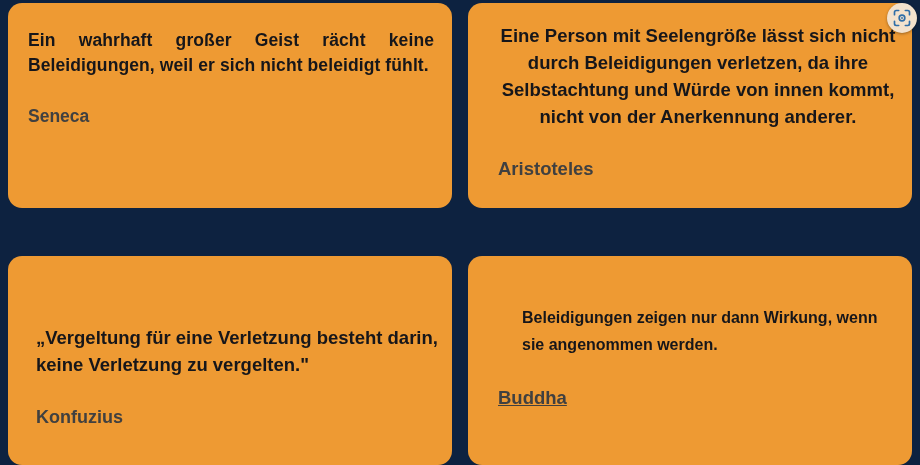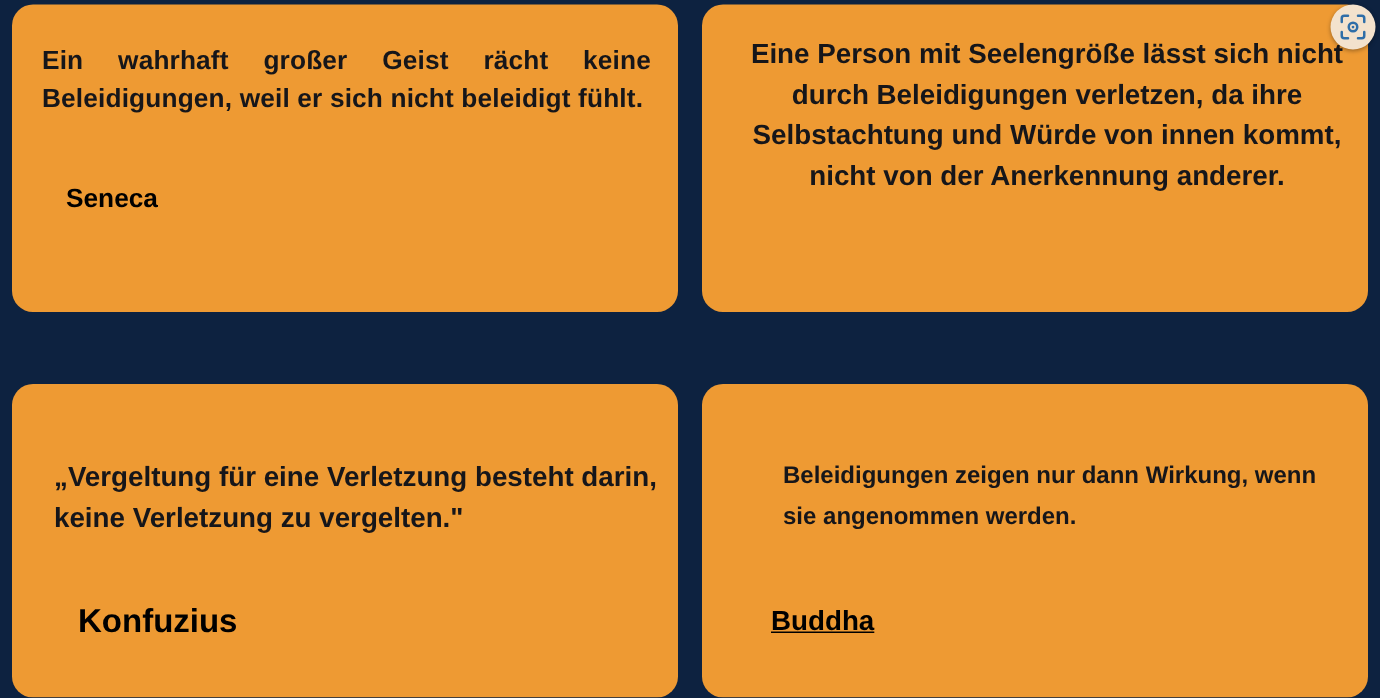--- a/index.html
+++ b/index.html
@@ -42,23 +42,23 @@
     padding: 22px 20px 0 20px;
   }
 
   .quote-text {
     color: #16161a;
     font-weight: bold;
     margin: 0;
   }
 
   .quote-author {
-    color: #000000;
+    color: #404040;
     font-weight: bold;
-    margin: 16px;
+    margin: 0;
     padding-top: 1.55em;
   }
 
   
   .card-1 .card-inner { padding-top: 25px; padding-left: 20px; padding-right: 18px; }
   .card-1 .quote-text {
     font-size: 17.5px;
     line-height: 25px;
     text-align: justify;
     letter-spacing: 0.1px;
@@ -76,28 +76,28 @@
     line-height: 27px;
     text-align: center;
   }
   .card-2 .quote-author {
     font-size: 18.5px;
     line-height: 27px;
     padding-top: 25px;
   }
 
   
-  .card-3 .card-inner { padding-top: 48px; padding-left: 28px; padding-right: 14px; }
+  .card-3 .card-inner { padding-top: 68px; padding-left: 28px; padding-right: 14px; }
   .card-3 .quote-text {
     font-size: 18.5px;
     line-height: 27px;
     text-align: left;
   }
   .card-3 .quote-author {
-    font-size: 22px;
+    font-size: 18px;
     line-height: 27px;
     padding-top: 26px;
   }
 
   
   .card-4 .card-inner { padding-top: 48px; padding-left: 30px; padding-right: 14px; }
   .card-4 .quote-text {
     font-size: 16px;
     line-height: 27px;
     text-align: left;
@@ -135,20 +135,21 @@
   <div class="quote-card card-1">
     <div class="card-inner">
       <p class="quote-text">Ein wahrhaft großer Geist rächt keine Beleidigungen, weil er sich nicht beleidigt fühlt.</p>
       <p class="quote-author">Seneca</p>
     </div>
   </div>
 
   <div class="quote-card card-2">
     <div class="card-inner">
       <p class="quote-text">Eine Person mit Seelengröße lässt sich nicht durch Beleidigungen verletzen, da ihre Selbstachtung und Würde von innen kommt, nicht von der Anerkennung anderer.</p>
+      <p class="quote-author">Aristoteles</p>
     </div>
   </div>
 
   <div class="quote-card card-3">
     <div class="card-inner">
       <p class="quote-text">„Vergeltung für eine Verletzung besteht darin, keine Verletzung zu vergelten."</p>
       <p class="quote-author">Konfuzius</p>
     </div>
   </div>
 

